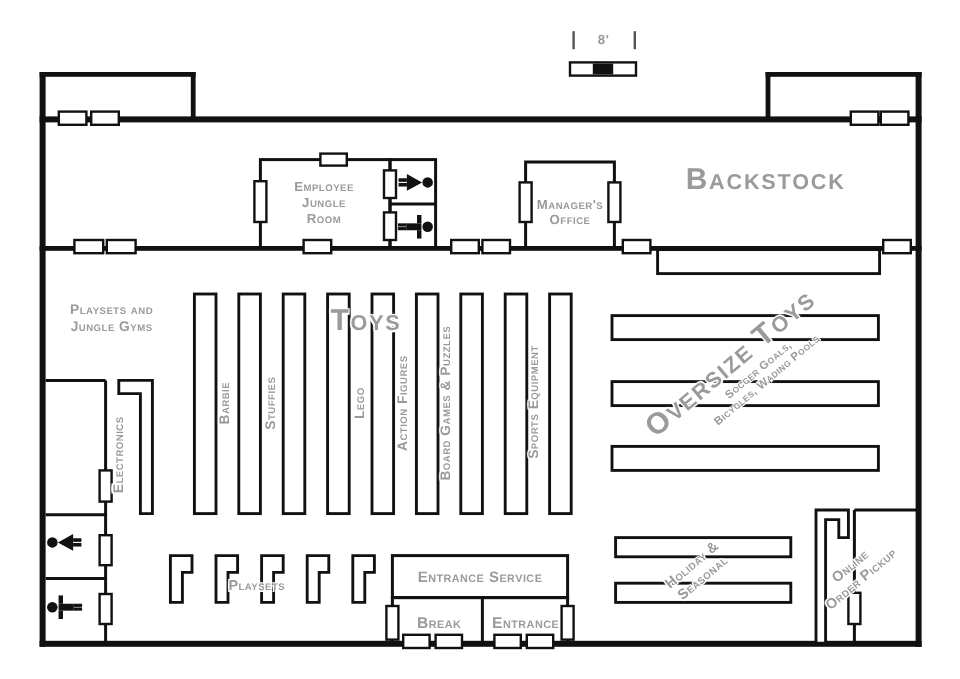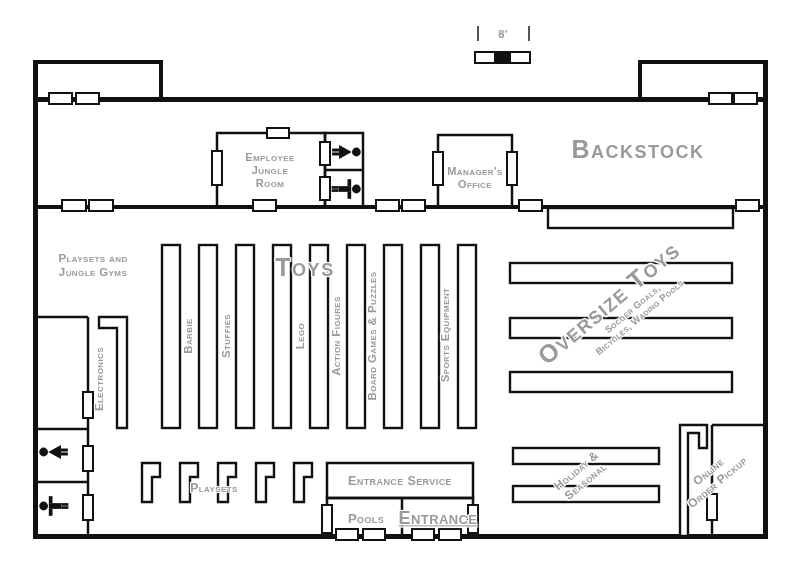--- a/index.html
+++ b/index.html
@@ -180,16 +180,16 @@
     <span class="line">Bicycles, Wading Pools</span>
   </div>
   <div class="lbl diag" style="left:581px;top:476px;font-size:12px;width:72px;">Holiday &amp; Seasonal</div>
   <div class="lbl diag" style="left:713px;top:477px;font-size:12px;white-space:nowrap;">
     <span class="line">Online</span>
     <span class="line">Order Pickup</span>
   </div>
 
   <div class="lbl c" style="left:214px;top:488px;font-size:12px;">Playsets</div>
   <div class="lbl c" style="left:400px;top:481px;font-size:12.5px;white-space:nowrap;">Entrance Service</div>
-  <div class="lbl c" style="left:366px;top:519px;font-size:13px;">Pools</div>
-  <div class="lbl c" style="left:438px;top:519px;font-size:18px;text-decoration:underline;">Entrance</div>
+  <div class="lbl c" style="left:366px;top:519px;font-size:13px;">Break</div>
+  <div class="lbl c" style="left:438px;top:519px;font-size:13px;">Entrance</div>
 
 </div>
 
 </body></html>

